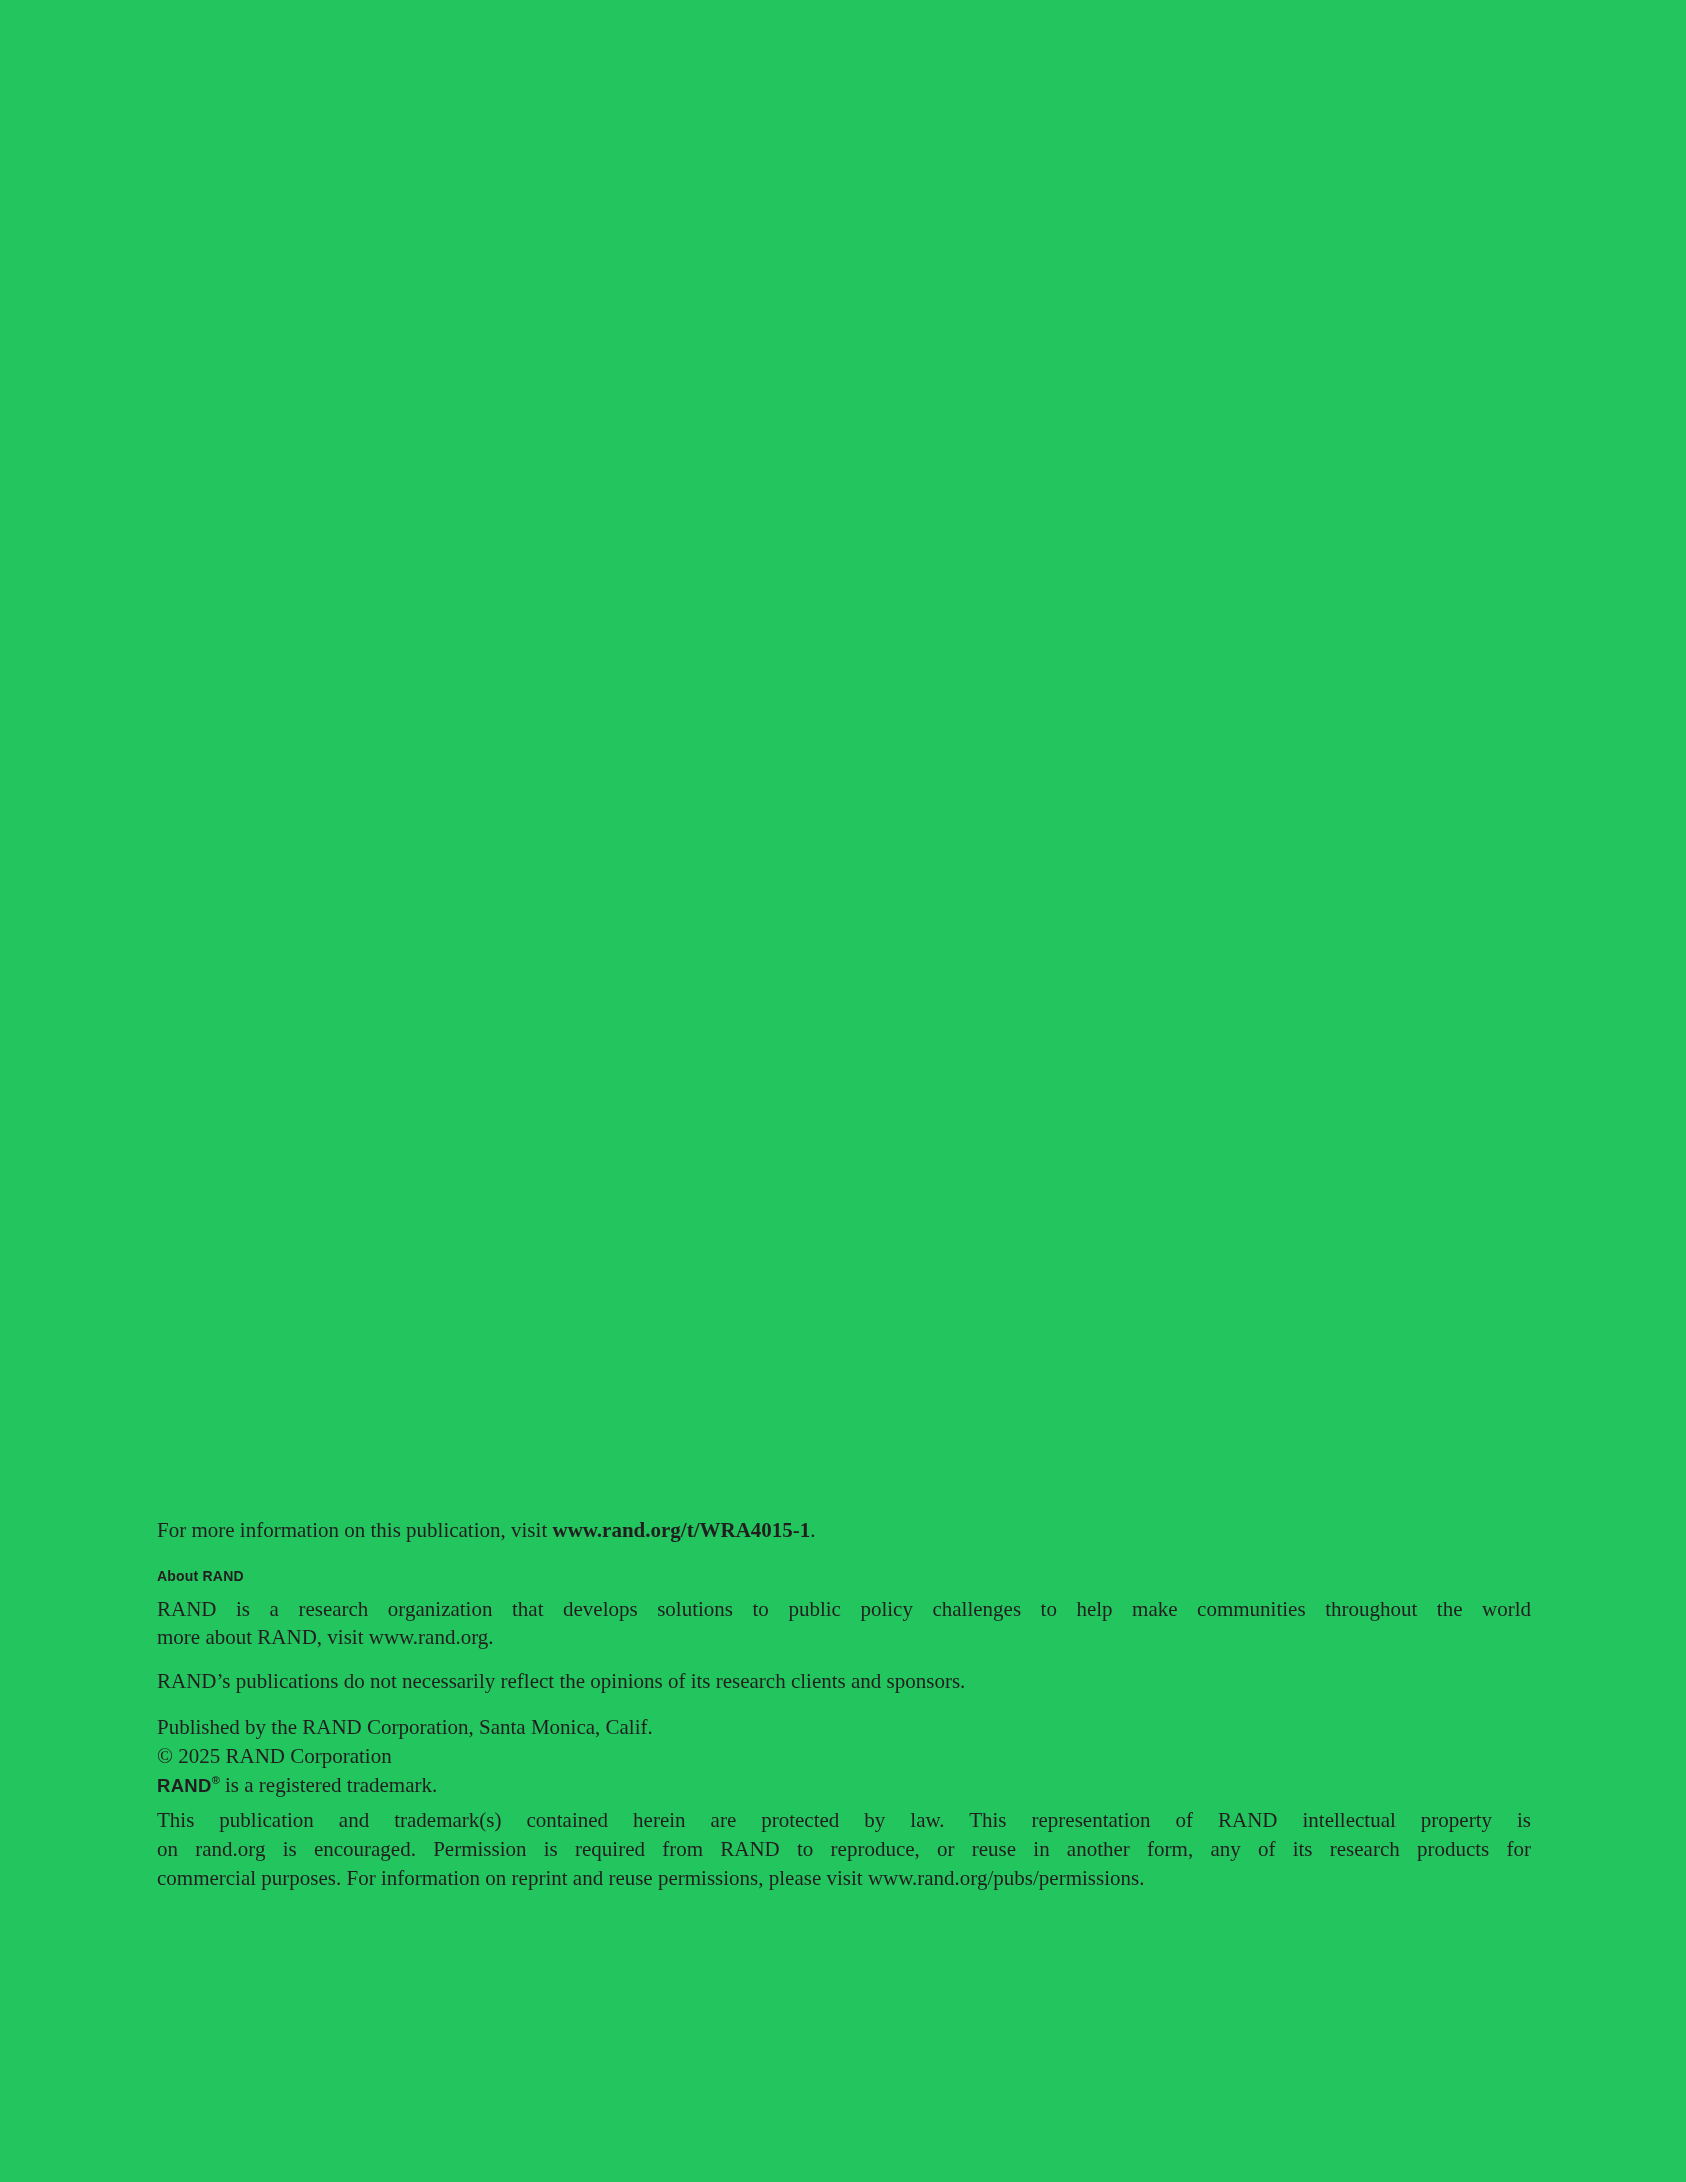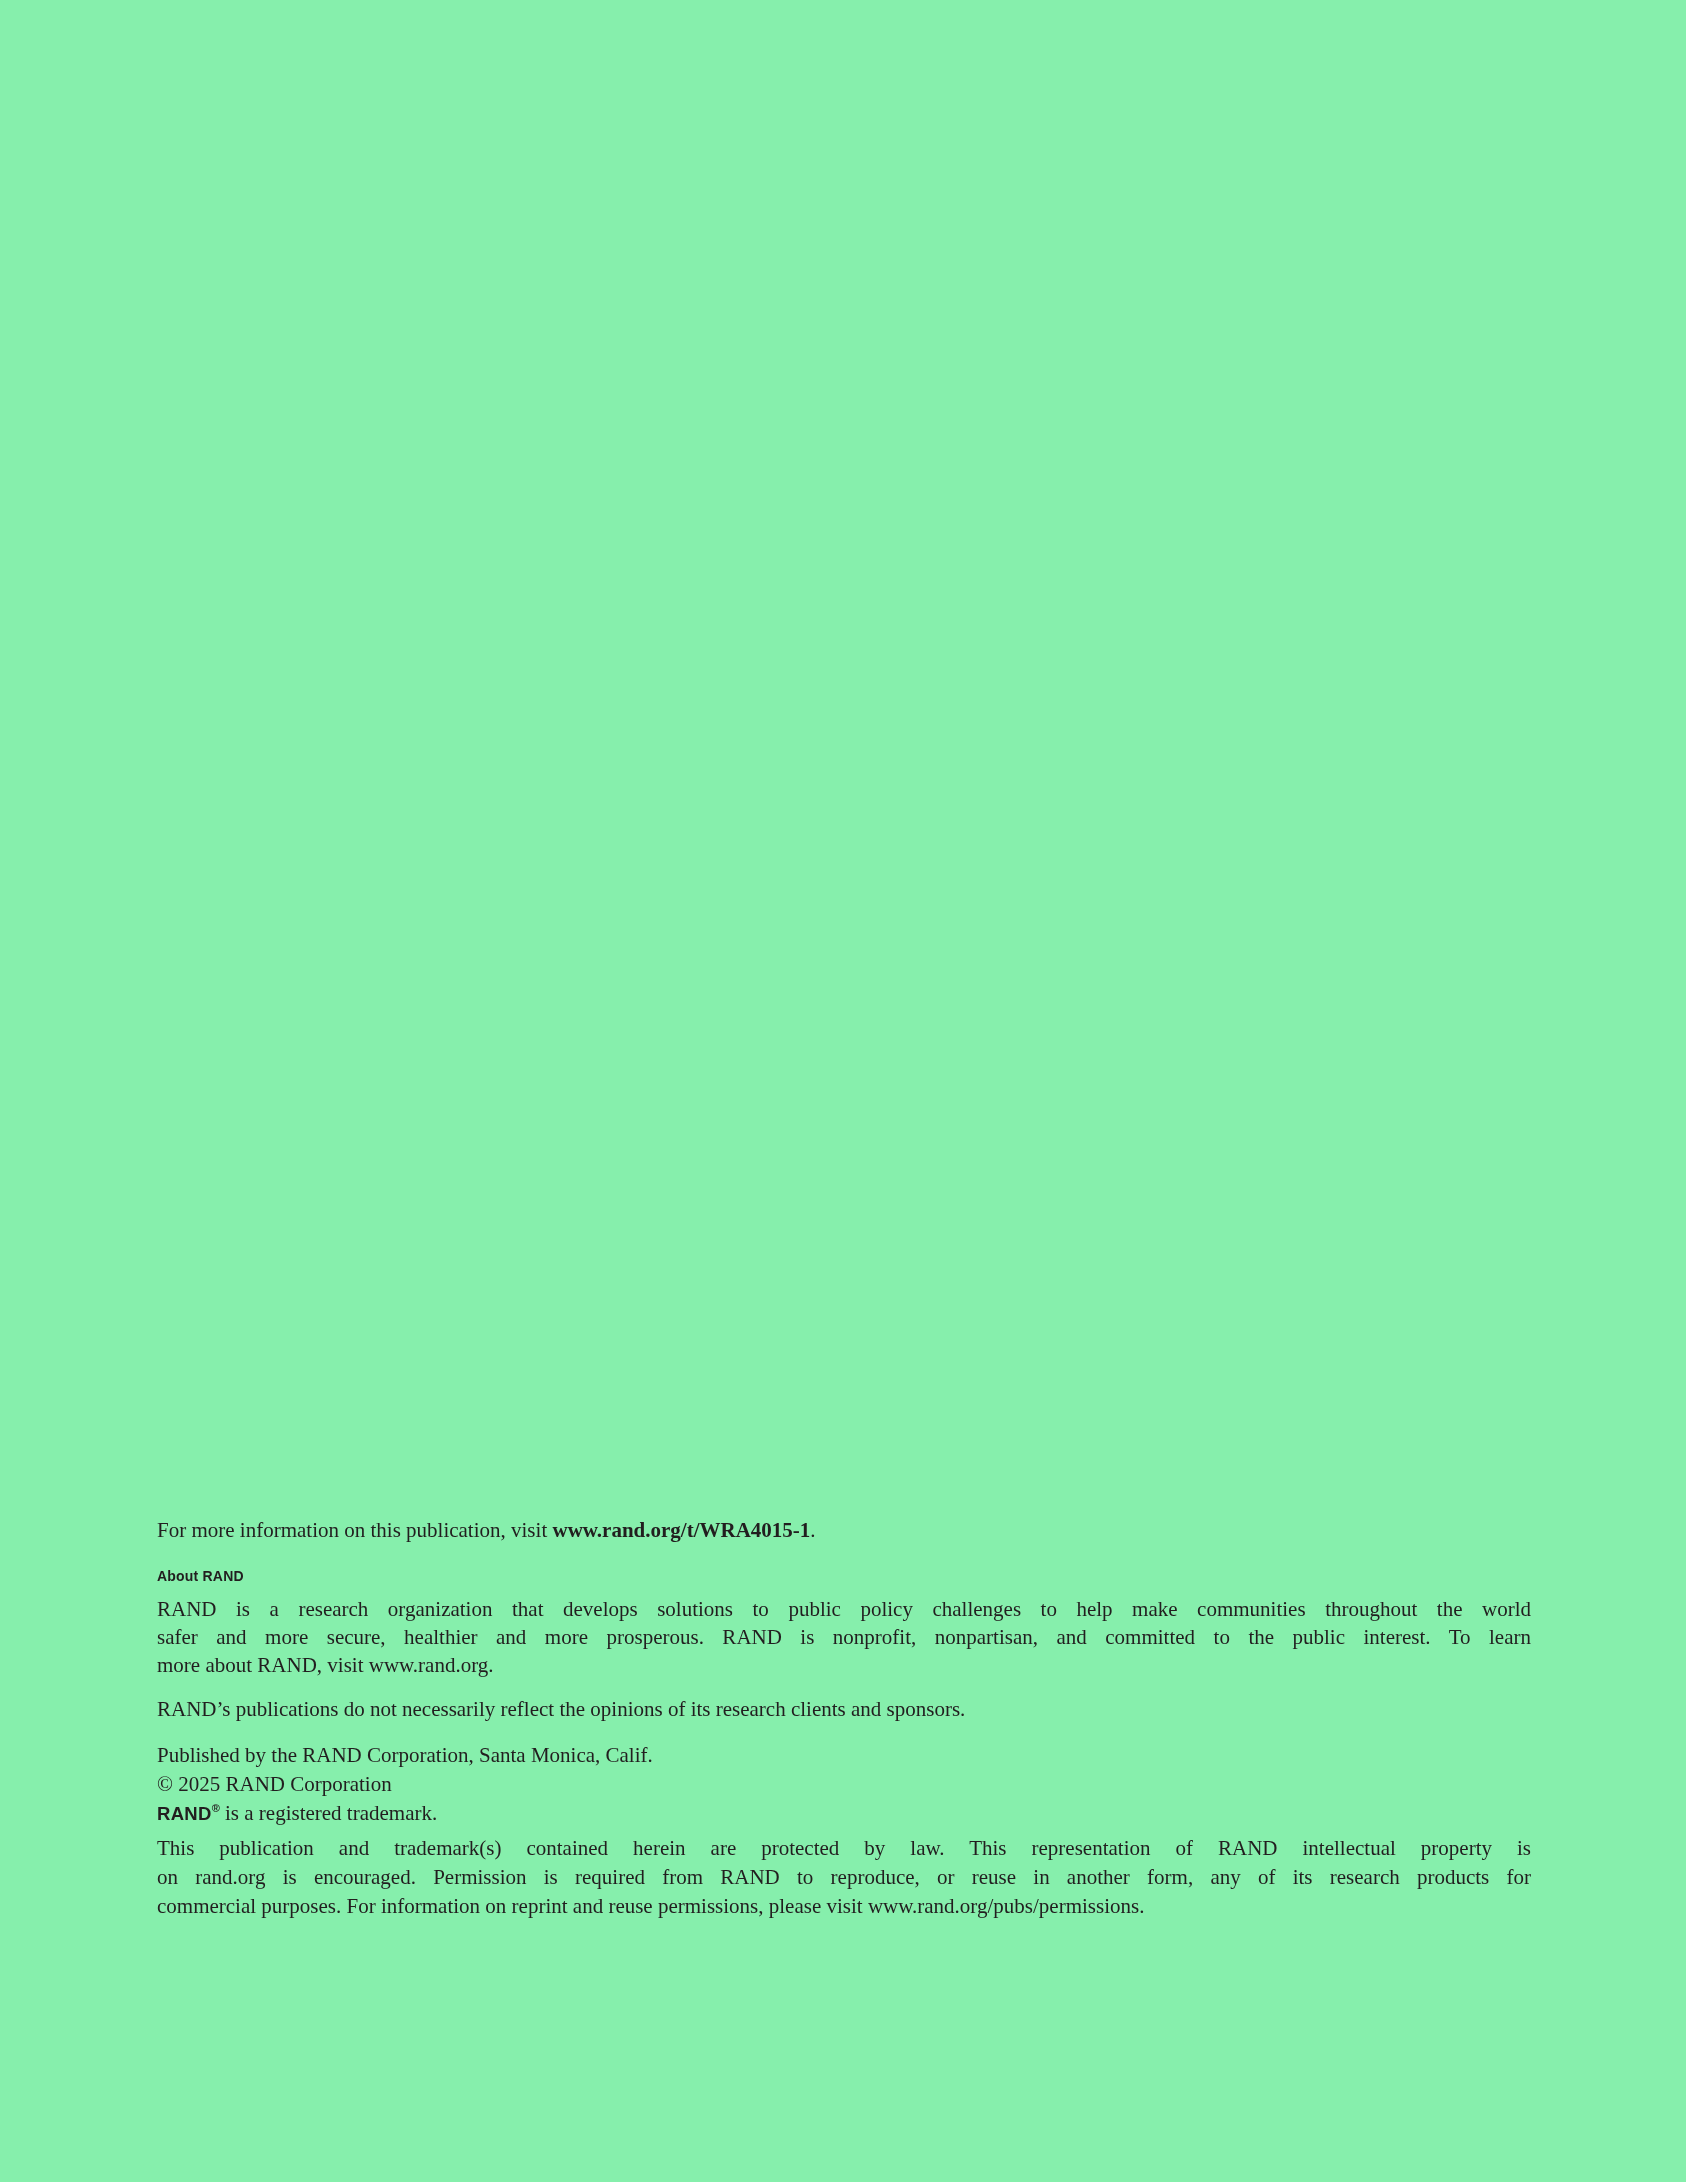--- a/index.html
+++ b/index.html
@@ -4,21 +4,21 @@
 <style>
   html, body {
     margin: 0;
     padding: 0;
     background: #ffffff;
   }
   .page {
     position: relative;
     width: 1686px;
     height: 2183px;
-    background: #86efac;
+    background: #22c55e;
     overflow: hidden;
   }
   .content {
     position: absolute;
     left: 157px;
     width: 1374px;
     top: 1516px;
     color: #221e1f;
     font-family: "Liberation Serif", serif;
     font-size: 21px;
@@ -76,21 +76,20 @@
   <div class="content">
 
     <div class="para serif-line">
       <span>For more information on this publication, visit </span><span class="bold-url">www.rand.org/t/WRA4015-1</span><span>.</span>
     </div>
 
     <div class="heading mt-head">About RAND</div>
 
     <div class="para mt-sm">
       <div class="jl">RAND is a research organization that develops solutions to public policy challenges to help make communities throughout the world</div>
-      <div class="jl">safer and more secure, healthier and more prosperous. RAND is nonprofit, nonpartisan, and committed to the public interest. To learn</div>
       <div>more about RAND, visit www.rand.org.</div>
     </div>
 
     <div class="para mt-md">RAND’s publications do not necessarily reflect the opinions of its research clients and sponsors.</div>
 
     <div class="para mt-lg publisher-block">
       <div>Published by the RAND Corporation, Santa Monica, Calif.</div>
       <div>© 2025 RAND Corporation</div>
       <div>
         <span class="brand">RAND</span><span class="reg-mark">®</span><span> is a registered trademark.</span>

